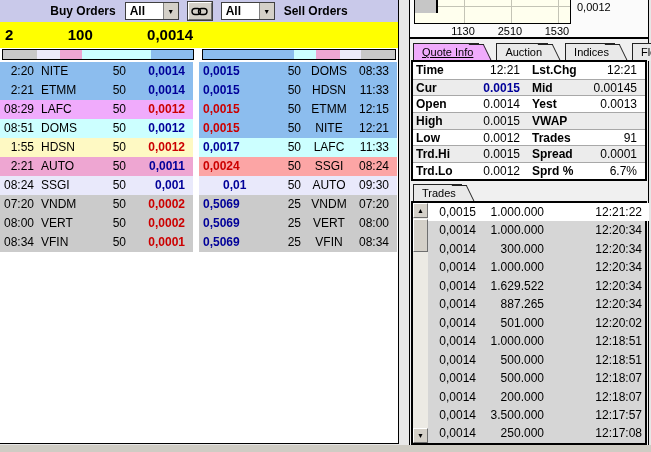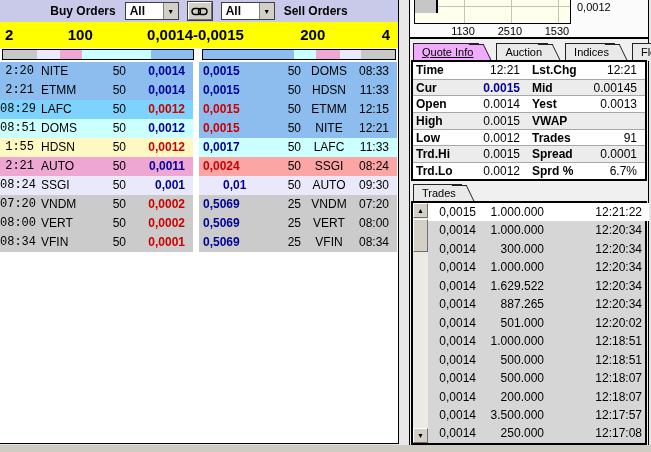--- a/index.html
+++ b/index.html
@@ -31,21 +31,21 @@
   .dbar.sell { left:202px; width:194px; }
   .dseg { height:100%; }
 
   .book { position:absolute; left:0; top:62px; width:398px; }
   .half { position:absolute; top:0; }
   .half.buy { left:0; width:193px; }
   .half.sell { left:199px; width:198px; }
   .b-row { height:19px; line-height:19px; display:grid; }
   .half.buy .b-row { grid-template-columns:34px 54px 38px 1fr; }
   .half.sell .b-row { grid-template-columns:64px 38px 56px 1fr; }
-  .c-time-b { text-align:right;font-family:Liberation Mono, monospace; }
+  .c-time-b { text-align:right; }
   .c-mm-b { padding-left:7px; }
   .c-size-b { text-align:right; }
   .c-price-b { text-align:right; padding-right:8px; font-weight:bold; }
   .c-price-s { text-align:left; padding-left:4px; font-weight:bold; }
   .c-size-s { text-align:right; }
   .c-mm-s { text-align:center; }
   .c-time-s { text-align:right; padding-right:8px; }
 
   
   .right-panel { position:absolute; left:409px; top:0; width:240px; height:446px;
@@ -126,25 +126,20 @@
     </div>
     <span class="hdr-label">Sell Orders</span>
   </div>
 
   <div class="summary-row">
     <div class="sum-left">
       <span>2</span>
       <span>100</span>
       <span>0,0014</span>
     </div>
-    <div class="sum-right">
-      <span>-0,0015</span>
-      <span>200</span>
-      <span>4</span>
-    </div>
   </div>
 
   <div class="depth-row">
     <div class="dbar buy">
 
     <div class="dseg" style="background: rgb(200, 200, 200); width: 18.1%;"></div>
         <div class="dseg" style="background: rgb(236, 234, 250); width: 11.9%;"></div>
         <div class="dseg" style="background: rgb(238, 166, 210); width: 11.4%;"></div>
         <div class="dseg" style="background: rgb(204, 255, 255); width: 36.3%;"></div>
         <div class="dseg" style="background: rgb(140, 189, 238); width: 22.3%;"></div>
@@ -169,21 +164,21 @@
           <span class="c-price-b" style="color: rgb(0, 0, 153);">0,0014</span>
         </div>
 
         <div class="b-row" style="background: rgb(140, 189, 238);">
           <span class="c-time-b">2:21</span>
           <span class="c-mm-b">ETMM</span>
           <span class="c-size-b">50</span>
           <span class="c-price-b" style="color: rgb(0, 0, 153);">0,0014</span>
         </div>
 
-        <div class="b-row" style="background: #7dd3fc;">
+        <div class="b-row" style="background: #f0abfc;">
           <span class="c-time-b">08:29</span>
           <span class="c-mm-b">LAFC</span>
           <span class="c-size-b">50</span>
           <span class="c-price-b" style="color: rgb(204, 0, 0);">0,0012</span>
         </div>
 
         <div class="b-row" style="background: rgb(204, 255, 255);">
           <span class="c-time-b">08:51</span>
           <span class="c-mm-b">DOMS</span>
           <span class="c-size-b">50</span>

